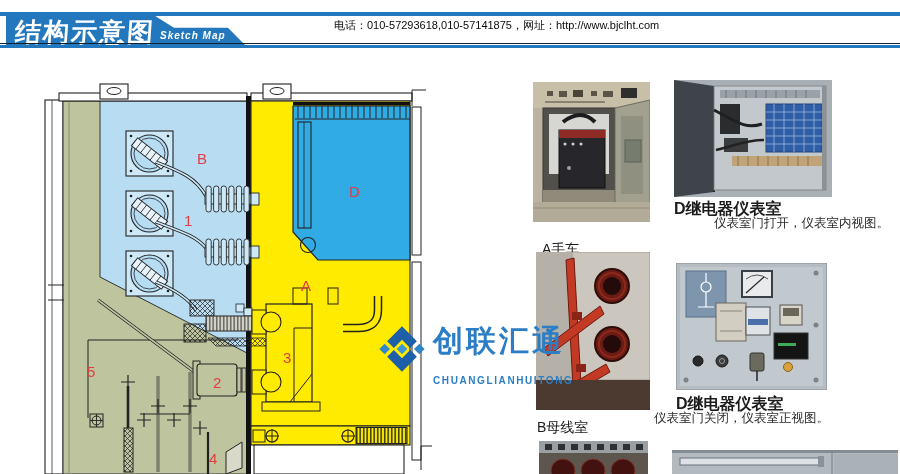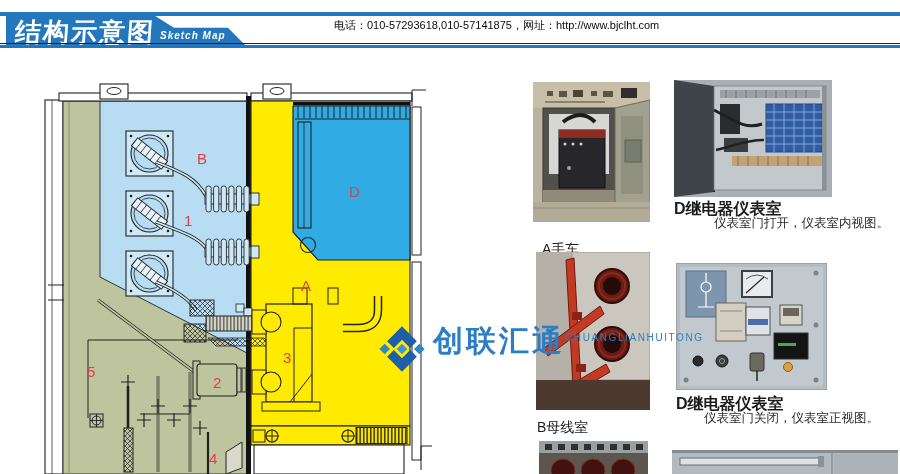--- a/index.html
+++ b/index.html
@@ -21,23 +21,23 @@
   #diagram{position:absolute;left:40px;top:76px;width:492px;height:398px;}
   #diagram-labels{position:absolute;left:0;top:0;width:900px;height:474px;pointer-events:none;}
   .dlabel{position:absolute;font-size:15px;color:#e23c43;line-height:1;}
   
   .photo{position:absolute;overflow:hidden;}
   .cap{position:absolute;color:#1c1c1c;font-size:14px;white-space:nowrap;}
   .cap.bold{font-weight:bold;font-size:16px;}
   .cap.sub{font-size:12.5px;color:#2a2a2a;}
   
   #watermark{position:absolute;left:377px;top:324px;display:flex;align-items:flex-start;z-index:6;}
-  #wm-text{margin-left:6px;display:flex;flex-direction:row;}
+  #wm-text{margin-left:6px;display:flex;flex-direction:column;}
   #wm-cn{font-size:30px;font-weight:bold;color:#2b7ec5;letter-spacing:3px;line-height:1.1;white-space:nowrap;}
-  #wm-en{font-size:10px;font-weight:normal;color:#2b7ec5;letter-spacing:1.6px;margin-top:8px;white-space:nowrap;}
+  #wm-en{font-size:10px;font-weight:bold;color:#2b7ec5;letter-spacing:1.6px;margin-top:18px;white-space:nowrap;}
 </style>
 </head>
 <body>
 
 <div id="page">
 
   <div id="top-strip"></div>
   <div id="title-block">
     <span id="title-cn">结构示意图</span>
     <span id="title-en">Sketch Map</span>
@@ -322,21 +322,21 @@
       <rect x="74" y="90" width="14" height="18" rx="2" fill="#6a6a5e" stroke="#333"></rect>
       <line x1="81" y1="108" x2="81" y2="118" stroke="#222" stroke-width="1.5"></line>
       <circle cx="112" cy="104" r="4.5" fill="#d9a23a" stroke="#8a6420"></circle>
       <circle cx="10" cy="117" r="2.5" fill="#7a828a"></circle>
         <circle cx="140" cy="10" r="2.5" fill="#7a828a"></circle>
       <circle cx="140" cy="62" r="2.5" fill="#7a828a"></circle>
         <circle cx="140" cy="117" r="2.5" fill="#7a828a"></circle>
     </svg>
   </div>
   <div class="cap bold" style="left:676px;top:394px;">D继电器仪表室</div>
-  <div class="cap sub" style="left:704px;top:410px;">仪表室门关闭，仪表室正视图。</div>
+  <div class="cap sub" style="left:654px;top:410px;">仪表室门关闭，仪表室正视图。</div>
 
   <div class="photo" style="left:539px;top:441px;width:109px;height:33px;">
     <svg width="109" height="33" viewBox="0 0 109 33">
       <rect width="109" height="33" fill="#5c564e"></rect>
       <rect width="109" height="12" fill="#9aa0a2"></rect>
       <rect x="6" y="3" width="7" height="6" fill="#2f2f33"></rect>
         <rect x="19" y="3" width="7" height="6" fill="#2f2f33"></rect>
       <rect x="32" y="3" width="7" height="6" fill="#2f2f33"></rect>
         <rect x="45" y="3" width="7" height="6" fill="#2f2f33"></rect>
       <rect x="58" y="3" width="7" height="6" fill="#2f2f33"></rect>

